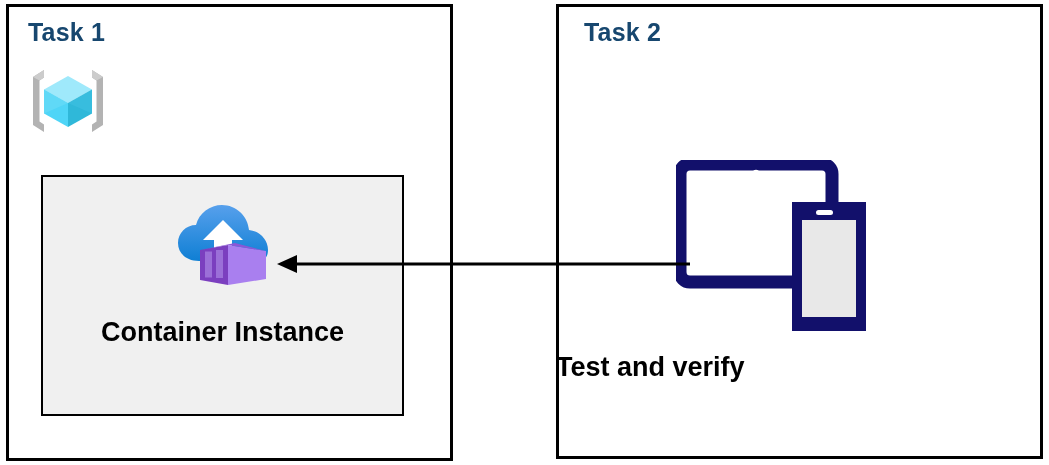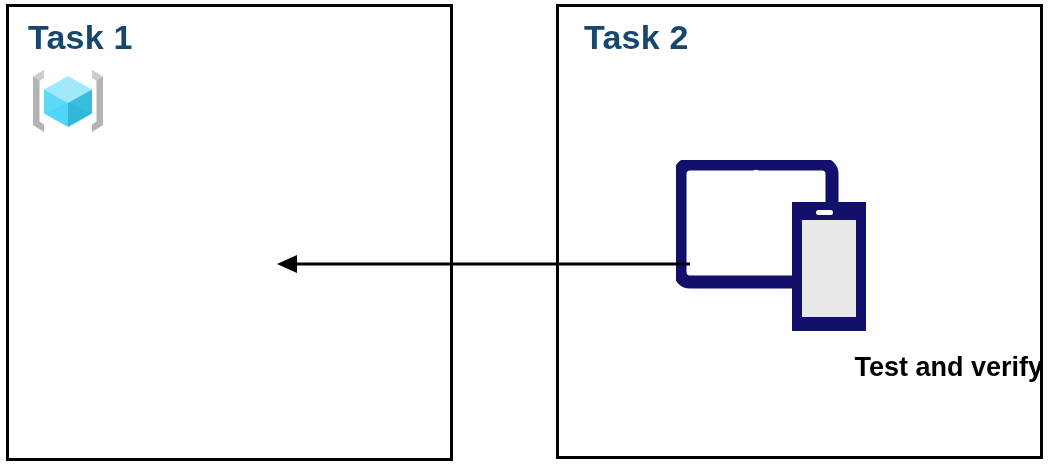--- a/index.html
+++ b/index.html
@@ -33,21 +33,21 @@
     width: 447px; height: 457px;
   }
   #task-panel-2 {
     left: 556px; top: 4px;
     width: 487px; height: 455px;
   }
 
   .task-title {
     position: absolute;
     color: #17476f;
-    font-size: 34px;
+    font-size: 25px;
     font-weight: bold;
     letter-spacing: 0.2px;
     white-space: nowrap;
   }
   #task-1-title { left: 28px; top: 18px; }
   #task-2-title { left: 584px; top: 18px; }
 
   
   #resource-group-row {
     position: absolute;
@@ -103,21 +103,21 @@
   }
   #devices-icon {
     width: 200px; height: 175px;
     display: block;
   }
   #test-verify-label {
     position: absolute;
     left: 556px;
     width: 487px;
     top: 352px;
-    text-align: right;
+    text-align: left;
     font-size: 27px;
     font-weight: bold;
     color: #000000;
     white-space: nowrap;
   }
 
   
   #flow-arrow {
     position: absolute;
     left: 275px; top: 252px;
@@ -147,20 +147,45 @@
 
       <path d="M14 25.5 L38 39 L38 63 L14 49.5 Z" fill="#4fd5f7"></path>
 
       <path d="M62 25.5 L62 49.5 L38 63 L38 39 Z" fill="#2fb8d9"></path>
 
       <path d="M38 39 L14 49.5 L14 25.5 Z" fill="#6fdcf8" opacity="0.55"></path>
       <path d="M38 39 L62 49.5 L62 25.5 Z" fill="#45c6e6" opacity="0.4"></path>
     </svg>
   </div>
 
+  <div id="container-instance-box">
+    <svg id="container-instance-icon" viewBox="0 0 100 90">
+      <defs>
+        <linearGradient id="cloudGrad" x1="0.5" y1="0" x2="0.5" y2="1">
+          <stop offset="0%" stop-color="#57a0ec"></stop>
+          <stop offset="100%" stop-color="#0f7fd4"></stop>
+        </linearGradient>
+      </defs>
+
+      <path d="M26 62 C13 62 5 54 5 44 C5 34 13 26 23 26 C26 14 37 6 49 6
+               C63 6 75 17 76 31 C87 32 95 41 95 51 C95 57 92 62 86 62 Z" fill="url(#cloudGrad)"></path>
+
+      <path d="M50 21 L70 41 L59 41 L59 62 L41 62 L41 41 L30 41 Z" fill="#ffffff"></path>
+
+      <path d="M27 51 L55 46 L55 86 L27 81 Z" fill="#7b3fbf"></path>
+      <rect x="32" y="52.5" width="7" height="26" fill="#9b6fd8"></rect>
+      <rect x="43" y="51" width="7" height="28" fill="#9b6fd8"></rect>
+
+      <path d="M55 46 L93 52 L93 80 L55 86 Z" fill="#a97fef"></path>
+
+      <path d="M27 51 L62 44 L93 52 L55 46 Z" fill="#8b57d6"></path>
+    </svg>
+
+    <div id="container-instance-label">Container Instance</div>
+  </div>
 
   <div class="task-panel" id="task-panel-2"></div>
 
   <div class="task-title" id="task-2-title">Task 2</div>
 
   <div id="devices-group">
     <svg id="devices-icon" viewBox="0 0 200 175">
 
       <rect x="4" y="4" width="152" height="118" rx="10" ry="10" fill="none" stroke="#12106b" stroke-width="13"></rect>
 

